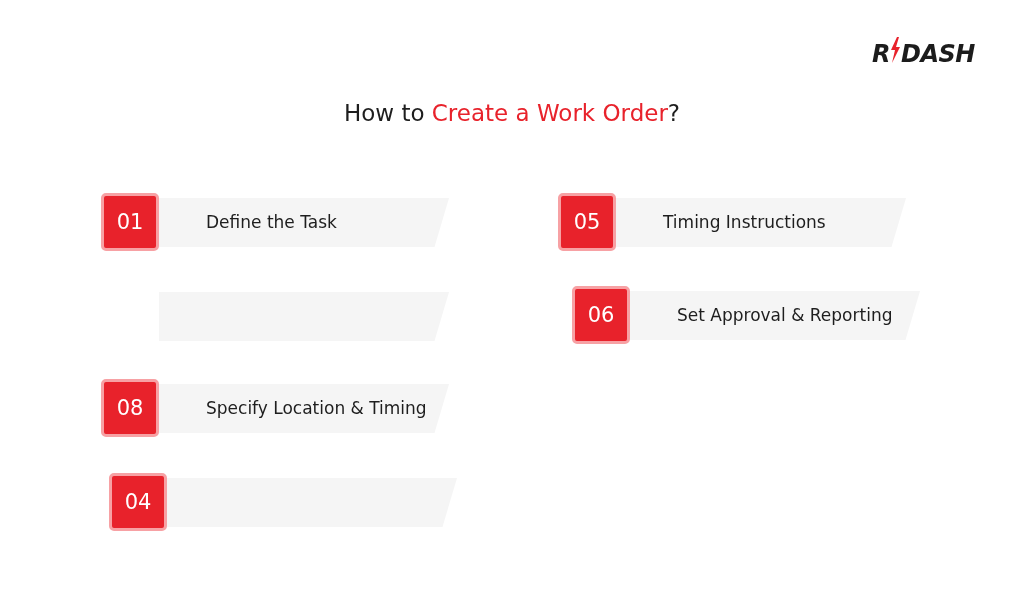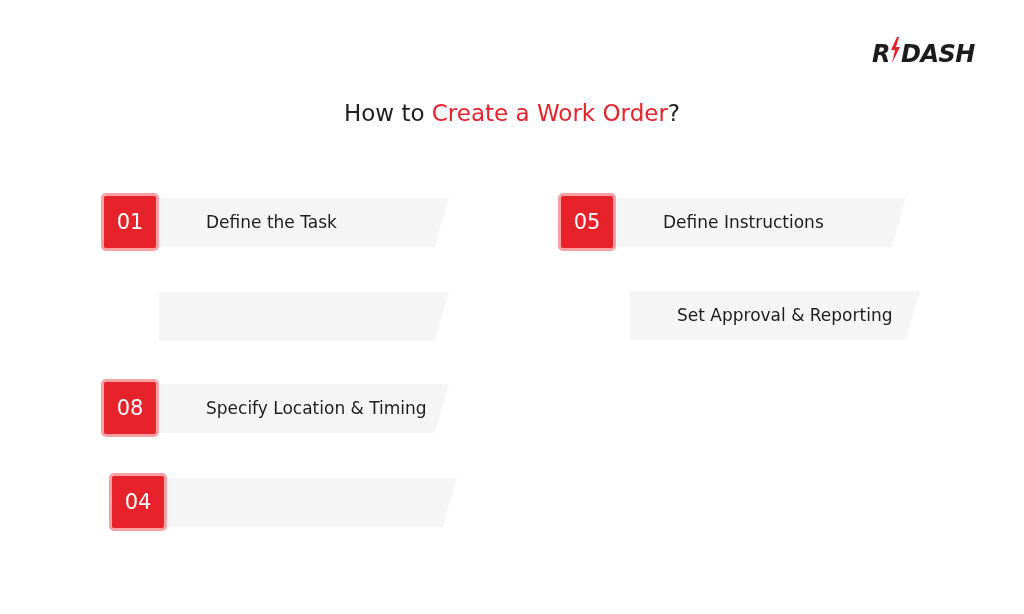--- a/index.html
+++ b/index.html
@@ -71,19 +71,20 @@
 </div>
 
 <div class="step" style="left:109px; top:473px;">
   <div class="band"></div>
   <div class="num">04</div>
 </div>
 
 <div class="step" style="left:558px; top:193px;">
   <div class="band"></div>
   <div class="num">05</div>
-  <div class="label">Define Instructions</div>
+  <div class="label">Timing Instructions</div>
 </div>
 
 <div class="step" style="left:572px; top:286px;">
   <div class="band"></div>
+  <div class="num">06</div>
   <div class="label">Set Approval &amp; Reporting</div>
 </div>
 
 </body></html>

